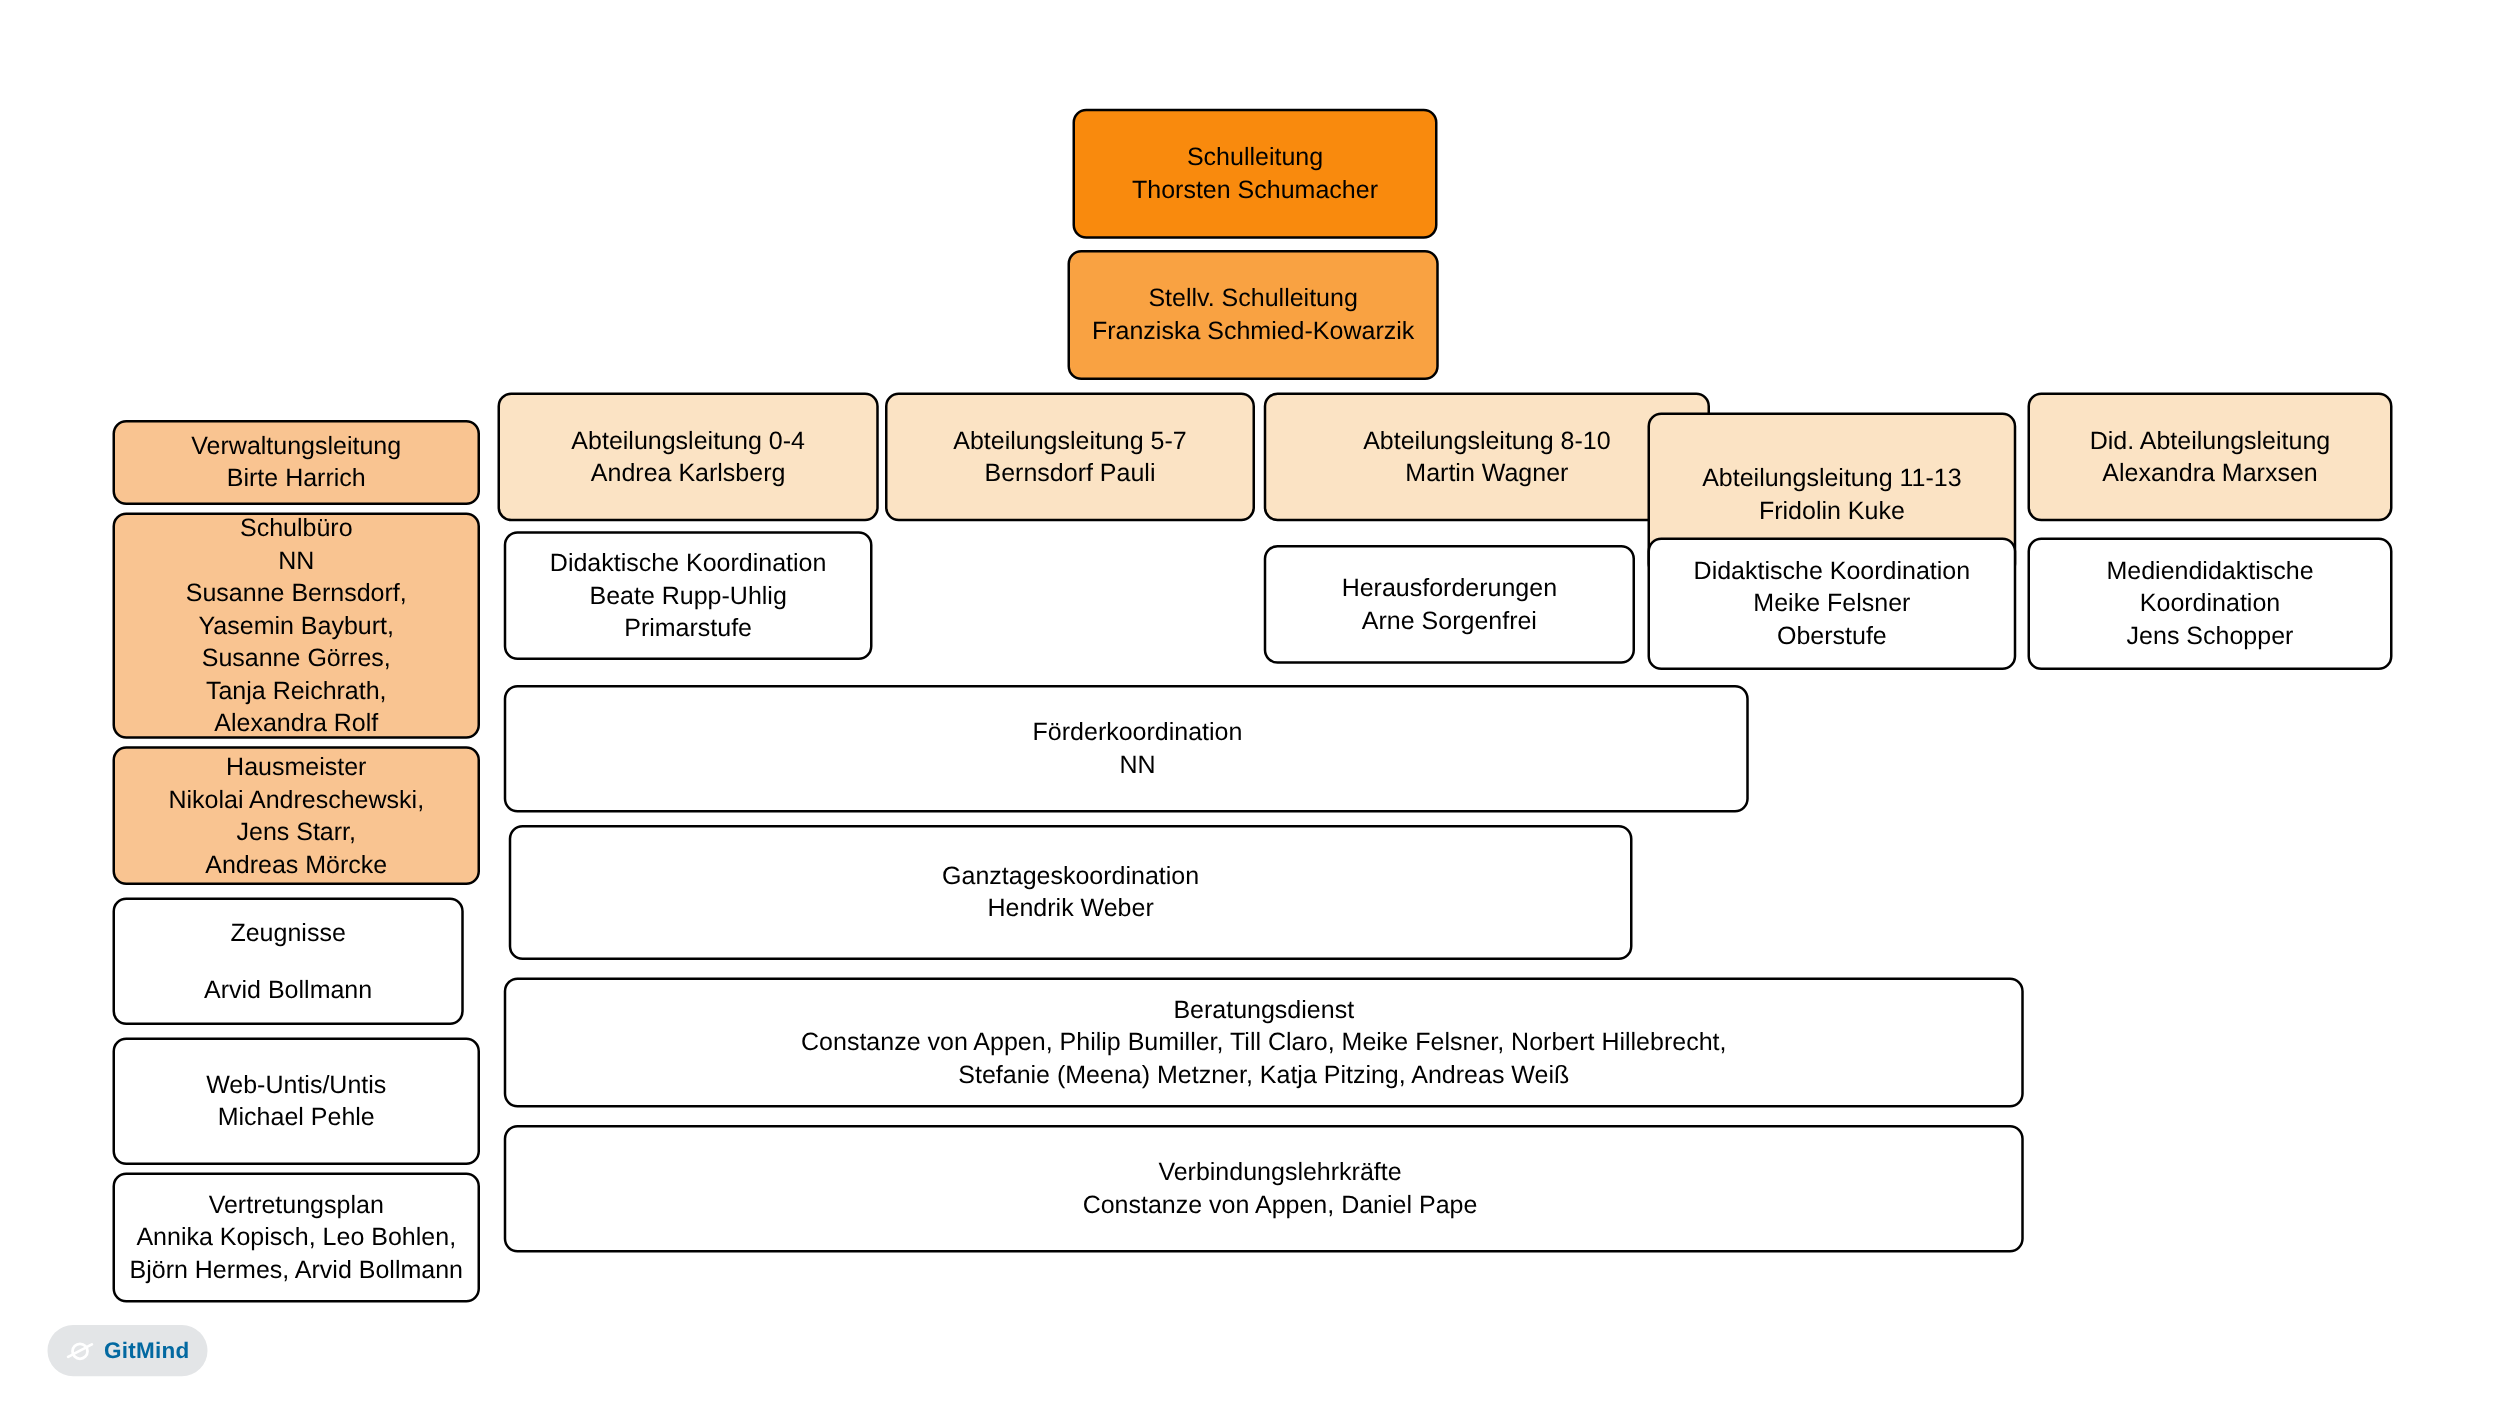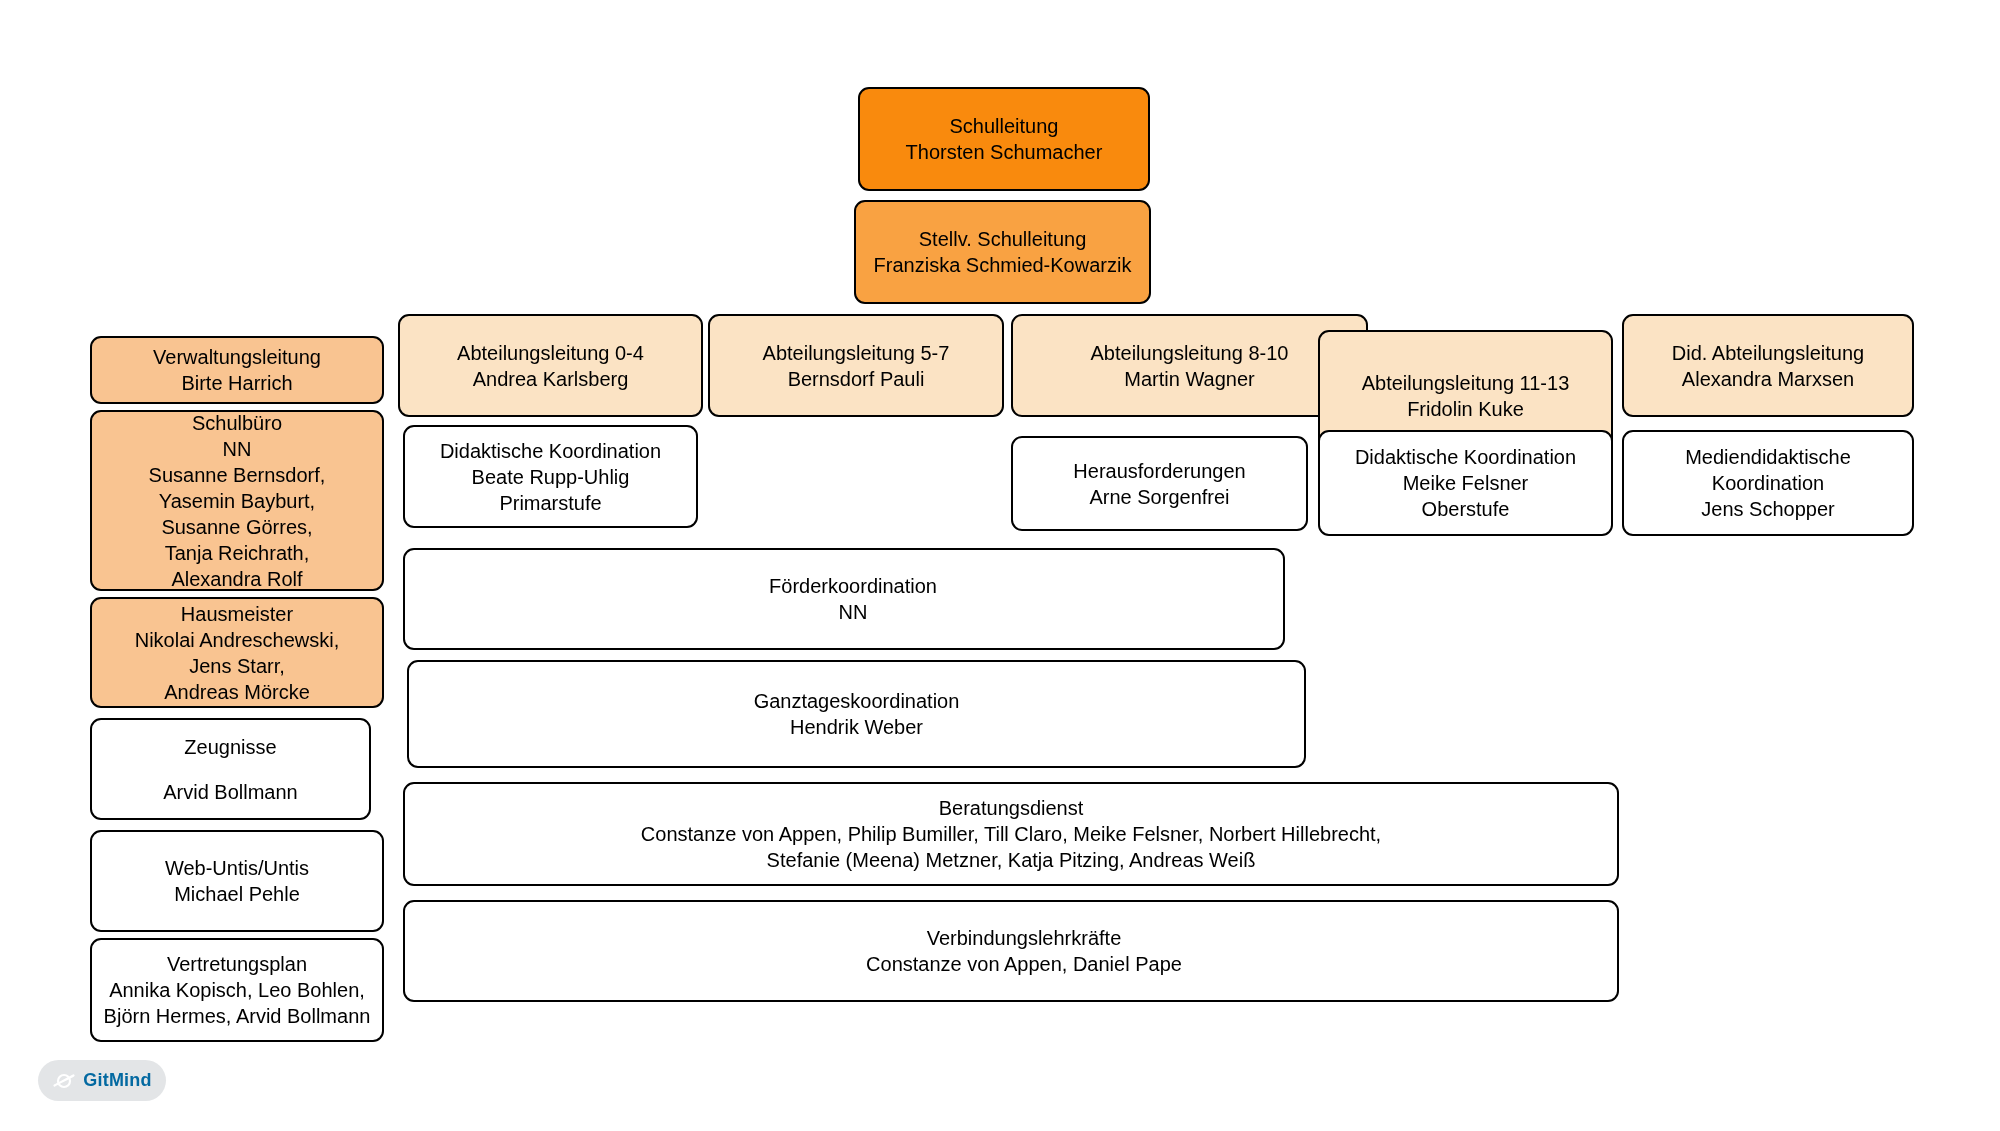--- a/index.html
+++ b/index.html
@@ -148,21 +148,21 @@
     <div class="p">Meike Felsner
 Oberstufe</div>
   </div>
 
   <div class="node c-plain" style="left:1622px; top:430px; width:292px; height:106px;">
     <div class="t">Mediendidaktische
 Koordination</div>
     <div class="p">Jens Schopper</div>
   </div>
 
-  <div class="node c-plain" style="left:403px; top:548px; width:882px; height:102px;padding-left:28px;">
+  <div class="node c-plain" style="left:403px; top:548px; width:996px; height:102px;padding-left:28px;">
     <div class="t">Förderkoordination</div>
     <div class="p">NN</div>
   </div>
 
   <div class="node c-plain" style="left:407px; top:660px; width:899px; height:108px;">
     <div class="t">Ganztageskoordination</div>
     <div class="p">Hendrik Weber</div>
   </div>
 
   <div class="node c-plain" style="left:403px; top:782px; width:1216px; height:104px;">

